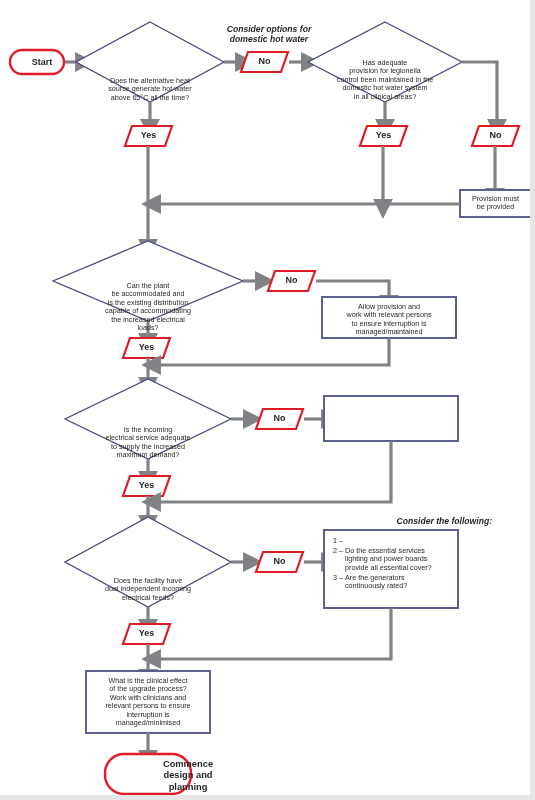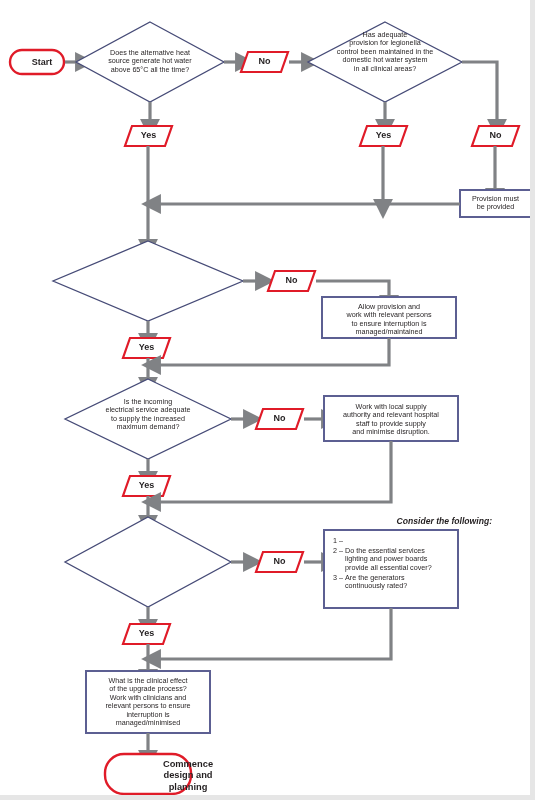--- a/index.html
+++ b/index.html
@@ -39,21 +39,21 @@
   .para { fill: #ffffff; stroke: #e01b28; stroke-width: 2.2; }
 
   .lbl {
     position: absolute;
     color: #231f20;
     line-height: 1.17;
     text-align: center;
     box-sizing: border-box;
     pointer-events: none;
   }
-  .diamond-text { font-size: 7.2px; }
+  .diamond-text { font-size: 7.2px; margin-top: 28px; }
   .box-text { font-size: 7.2px; }
   .para-text { font-size: 9px; font-weight: bold; }
   .term-text { font-size: 9px; font-weight: bold; }
   .term-text-multi { font-size: 9.3px; font-weight: bold; line-height: 1.22; margin-left: 40px; }
   .note {
     font-size: 8.6px;
     font-weight: bold;
     font-style: italic;
     color: #231f20;
     text-align: center;
@@ -180,40 +180,52 @@
   </svg>
 
   <div class="lbl term-text" style="left:10px; top:57px; width:54px;padding-left:10px;">Start</div>
 
   <div class="lbl diamond-text" style="left:88px; top:49px; width:124px;">
     <div>Does the alternative heat</div>
     <div>source generate hot water</div>
     <div>above 65°C all the time?</div>
   </div>
 
+  <div class="lbl note" style="left:209px; top:24px; width:120px;">
+    <div>Consider options for</div>
+    <div>domestic hot water</div>
+  </div>
 
   <div class="lbl para-text" style="left:241px; top:56px; width:47px;">No</div>
 
   <div class="lbl diamond-text" style="left:312px; top:31px; width:146px;">
     <div>Has adequate</div>
     <div>provision for legionella</div>
     <div>control been maintained in the</div>
     <div>domestic hot water system</div>
     <div>in all clinical areas?</div>
   </div>
 
   <div class="lbl para-text" style="left:125px; top:130px; width:47px;">Yes</div>
   <div class="lbl para-text" style="left:360px; top:130px; width:47px;">Yes</div>
   <div class="lbl para-text" style="left:472px; top:130px; width:47px;">No</div>
 
   <div class="lbl box-text" style="left:460px; top:195px; width:71px;">
     <div>Provision must</div>
     <div>be provided</div>
   </div>
 
+  <div class="lbl diamond-text" style="left:73px; top:254px; width:150px;">
+    <div>Can the plant</div>
+    <div>be accommodated and</div>
+    <div>is the existing distribution</div>
+    <div>capable of accommodating</div>
+    <div>the increased electrical</div>
+    <div>loads?</div>
+  </div>
 
   <div class="lbl para-text" style="left:268px; top:275px; width:47px;">No</div>
   <div class="lbl para-text" style="left:123px; top:342px; width:47px;">Yes</div>
 
   <div class="lbl diamond-text" style="left:77px; top:398px; width:142px;">
     <div>Is the incoming</div>
     <div>electrical service adequate</div>
     <div>to supply the increased</div>
     <div>maximum demand?</div>
   </div>
@@ -221,27 +233,26 @@
   <div class="lbl box-text" style="left:322px; top:303px; width:134px;">
     <div>Allow provision and</div>
     <div>work with relevant persons</div>
     <div>to ensure interruption is</div>
     <div>managed/maintained</div>
   </div>
 
   <div class="lbl para-text" style="left:256px; top:413px; width:47px;">No</div>
   <div class="lbl para-text" style="left:123px; top:480px; width:47px;">Yes</div>
 
-  <div class="lbl box-text" style="left:324px; top:403px; width:134px;">
-    <div>Work with local supply</div>
-    <div>authority and relevant hospital</div>
-    <div>staff to provide supply</div>
-    <div>and minimise disruption.</div>
-  </div>
-
+
+  <div class="lbl diamond-text" style="left:77px; top:549px; width:142px;">
+    <div>Does the facility have</div>
+    <div>dual independent incoming</div>
+    <div>electrical feeds?</div>
+  </div>
 
   <div class="lbl para-text" style="left:256px; top:556px; width:47px;">No</div>
   <div class="lbl para-text" style="left:123px; top:628px; width:47px;">Yes</div>
 
   <div class="lbl note note-left" style="left:332px; top:516px; width:160px;">Consider the following:</div>
 
   <div class="list" style="left:333px; top:537px; width:120px;">
     <div class="list-row">
       <span class="list-num">1 –</span>
     </div>

